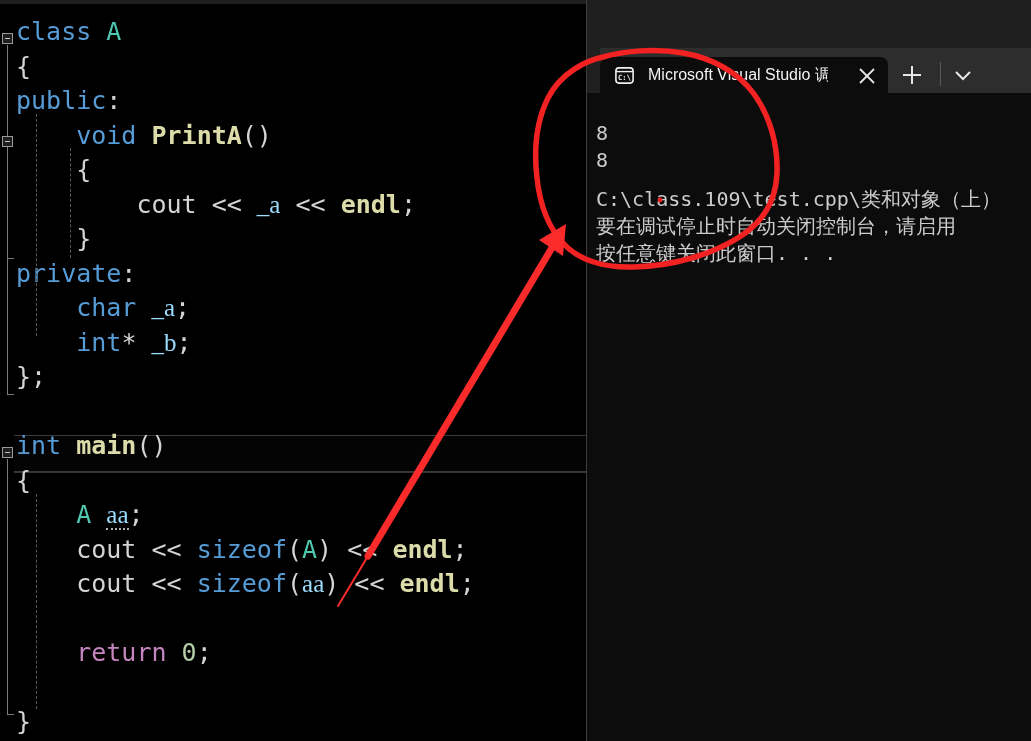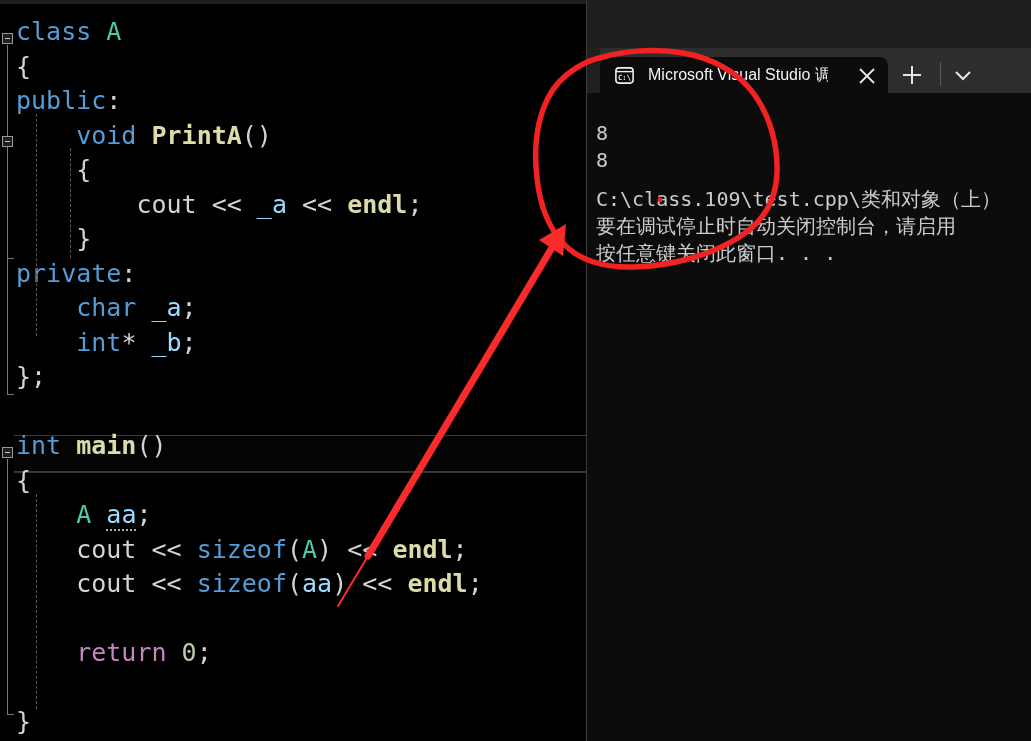--- a/index.html
+++ b/index.html
@@ -68,21 +68,21 @@
     position: absolute;
     left: 0;
     height: 34.5px;
     white-space: pre;
     font-size: 25px;
     line-height: 34.5px;
   }
   .kw      { color: #569cd6; }   
   .type    { color: #4ec9b0; }   
   .fn      { color: #dcdcaa; font-weight: bold; }   
-  .var     { color: #9cdcfe; }   
+  .var     { color: #9cdcfe; font-family: Liberation Serif, serif; }   
   .plain   { color: #d4d4d4; }
   .brace   { color: #d4d4d4; }
   .ctrl    { color: #c586c0; }   
   .num     { color: #b5cea8; }   
   .blue    { color: #569cd6; margin-top: 34px; }
   .squiggle {
     border-bottom: 2px dotted #b0b0b0;
   }
 
   

